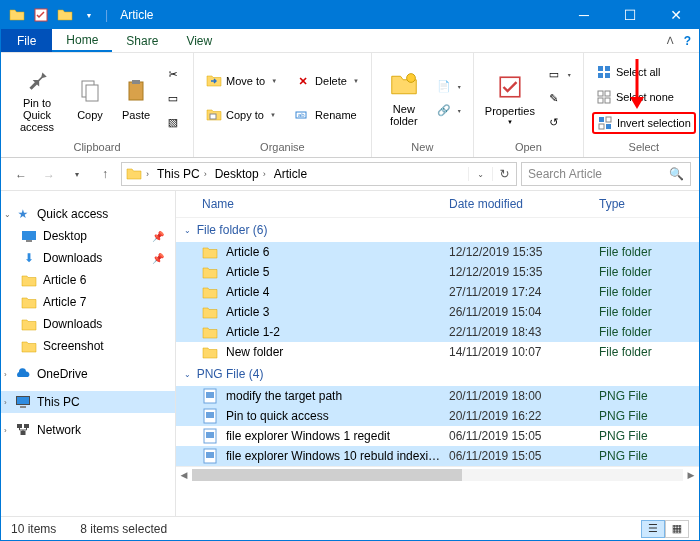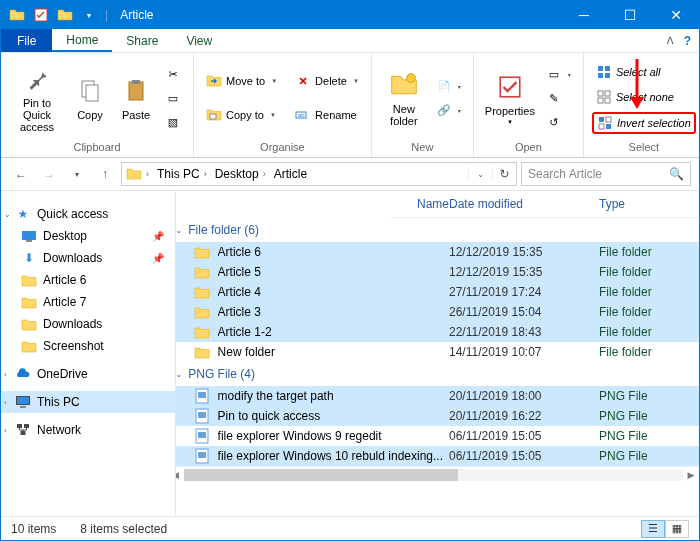--- a/index.html
+++ b/index.html
@@ -42,21 +42,21 @@
 
   .content { flex: 1; display: flex; overflow: hidden; background: #fff; border-top: 1px solid #e5e5e5; }
   .sidebar { width: 175px; border-right: 1px solid #e5e5e5; padding-top: 6px; overflow-y: auto; }
   .sb-item { display: flex; align-items: center; gap: 6px; padding: 3px 6px 3px 20px; font-size: 12px; position: relative;}
   .sb-item.section { padding-left: 14px; margin-top: 6px; }
   .sb-item .pin { position: absolute; right: 10px; color: #666; font-size: 10px; }
   .sb-item.selected { background: #cde8ff; }
   .sb-icn { width: 16px; height: 16px; display: flex; align-items: center; justify-content: center; }
   .sb-caret { position: absolute; left: 3px; font-size: 8px; color: #666; }
 
-  .fileview { flex: 1; display: flex; flex-direction: column; overflow: hidden; align-items: flex-end; }
+  .fileview { flex: 1; display: flex; flex-direction: column; overflow: hidden; }
   .colhead { display: flex; padding: 6px 10px 6px 26px; border-bottom: 1px solid #f0f0f0; color: #2d5ca7; font-size: 12px; }
   .ch-name { flex: 1; }
   .ch-date { width: 150px; }
   .ch-type { width: 90px; }
   .filelist { flex: 1; overflow-y: auto; overflow-x: auto; padding-bottom: 4px; }
   .grp-header { display: flex; align-items: center; gap: 6px; color: #2d5ca7; padding: 5px 8px; font-size: 12px; }
   .grp-header .caret { font-size: 8px; }
   .row { display: flex; align-items: center; padding: 1px 10px 1px 26px; font-size: 12px; height: 20px; }
   .row .ricn { width: 16px; height: 16px; margin-right: 8px; display:flex; align-items:center; justify-content:center; flex-shrink:0; }
   .row .rname { flex: 1; white-space: nowrap; overflow: hidden; text-overflow: ellipsis; padding-right: 6px; }
@@ -258,21 +258,21 @@
           <div class="smallbtn">
               <span class="icn">↺</span>
             </div>
         </div>
       </div>
       <div class="glabel">Open</div>
     </div>
 
     <div class="rgroup" style="border-right:none;">
       <div class="body">
-        <div class="smallbtn-col" style="gap:5px;font-style:italic;">
+        <div class="smallbtn-col" style="gap:5px;">
           <div class="smallbtn">
             <span class="icn">
                 <svg width="14" height="14" viewBox="0 0 14 14">
                   <rect x="1" y="1" width="5" height="5" fill="#3a88d6"></rect>
                   <rect x="8" y="1" width="5" height="5" fill="#3a88d6"></rect>
                   <rect x="1" y="8" width="5" height="5" fill="#3a88d6"></rect>
                   <rect x="8" y="8" width="5" height="5" fill="#3a88d6"></rect>
                 </svg>
               </span>
             <span>Select all</span>
@@ -537,21 +537,21 @@
               <span class="rdate">20/11/2019 16:22</span>
               <span class="rtype">PNG File</span>
             </div>
             <div class="row">
               <span class="ricn">
                 <svg width="14" height="16" viewBox="0 0 14 16">
                   <rect x="1" y="1" width="12" height="14" fill="#fff" stroke="#6aa2de"></rect>
                   <rect x="3" y="4" width="8" height="6" fill="#6aa2de"></rect>
                 </svg>
               </span>
-              <span class="rname">file explorer Windows 9 regedit</span>
+              <span class="rname">file explorer Windows 1 regedit</span>
               <span class="rdate">06/11/2019 15:05</span>
               <span class="rtype">PNG File</span>
             </div>
             <div class="row sel">
               <span class="ricn">
                 <svg width="14" height="16" viewBox="0 0 14 16">
                   <rect x="1" y="1" width="12" height="14" fill="#fff" stroke="#6aa2de"></rect>
                   <rect x="3" y="4" width="8" height="6" fill="#6aa2de"></rect>
                 </svg>
               </span>

